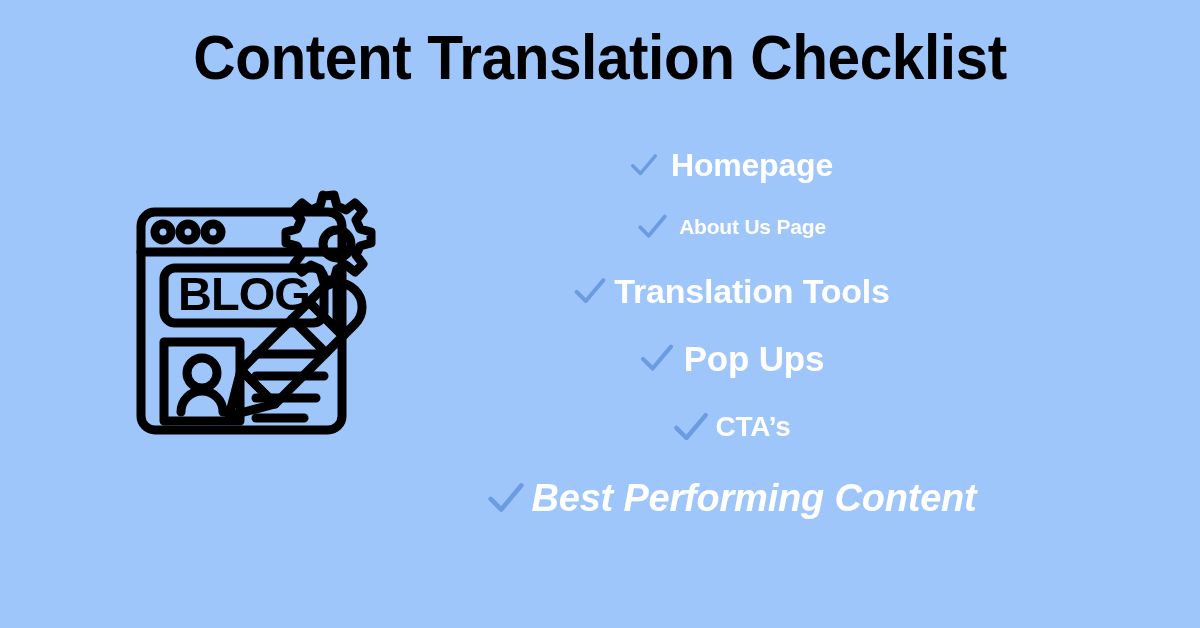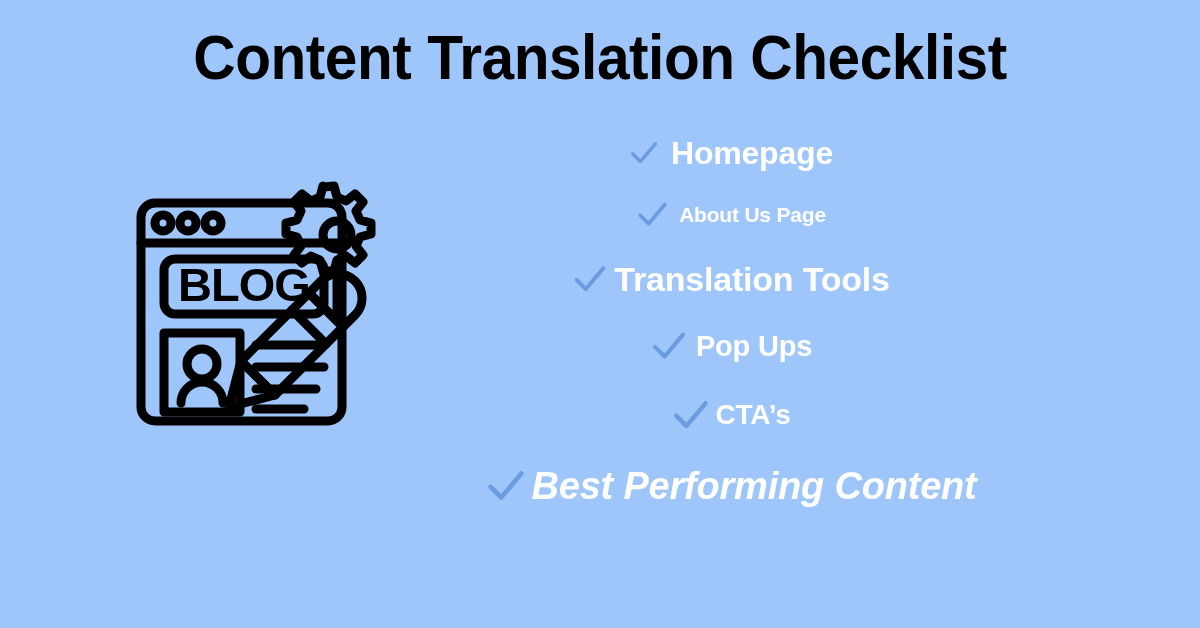--- a/index.html
+++ b/index.html
@@ -24,29 +24,29 @@
     letter-spacing:-0.5px;
     line-height:1.05;
     transform:scaleX(0.93);
     transform-origin:center top;
     white-space:nowrap;
   }
 
   
   .illustration{
     position:absolute;
-    left:128px;top:181px;
+    left:128px;top:190px;
     width:262px;height:250px;
   }
   .illustration svg{display:block;width:262px;height:250px;}
 
   
   .checklist{
     position:absolute;
-    left:400px;top:136px;
+    left:400px;top:148px;
     width:660px;
     display:flex;
     flex-direction:column;
     align-items:center;
   }
   .check-row{
     display:flex;
     align-items:center;
     justify-content:center;
     white-space:nowrap;
@@ -75,21 +75,21 @@
   .row-1 .check-label{font-size:21px;}
   .row-1 .check-mark svg{width:37px;height:37px;}
   .row-1 .check-mark{margin-right:8px;}
 
   .row-2{margin-bottom:26px;}
   .row-2 .check-label{font-size:34px;}
   .row-2 .check-mark svg{width:40px;height:40px;}
   .row-2 .check-mark{margin-right:4px;}
 
   .row-3{margin-bottom:26px;}
-  .row-3 .check-label{font-size:29px;}
+  .row-3 .check-label{font-size:35px;}
   .row-3 .check-mark svg{width:42px;height:42px;}
   .row-3 .check-mark{margin-right:6px;}
 
   .row-4{margin-bottom:26px;}
   .row-4 .check-label{font-size:28px;}
   .row-4 .check-mark svg{width:44px;height:44px;}
   .row-4 .check-mark{margin-right:2px;}
 
   .row-5{margin-bottom:0;font-style:italic;}
   .row-5 .check-label{font-size:38px;}

